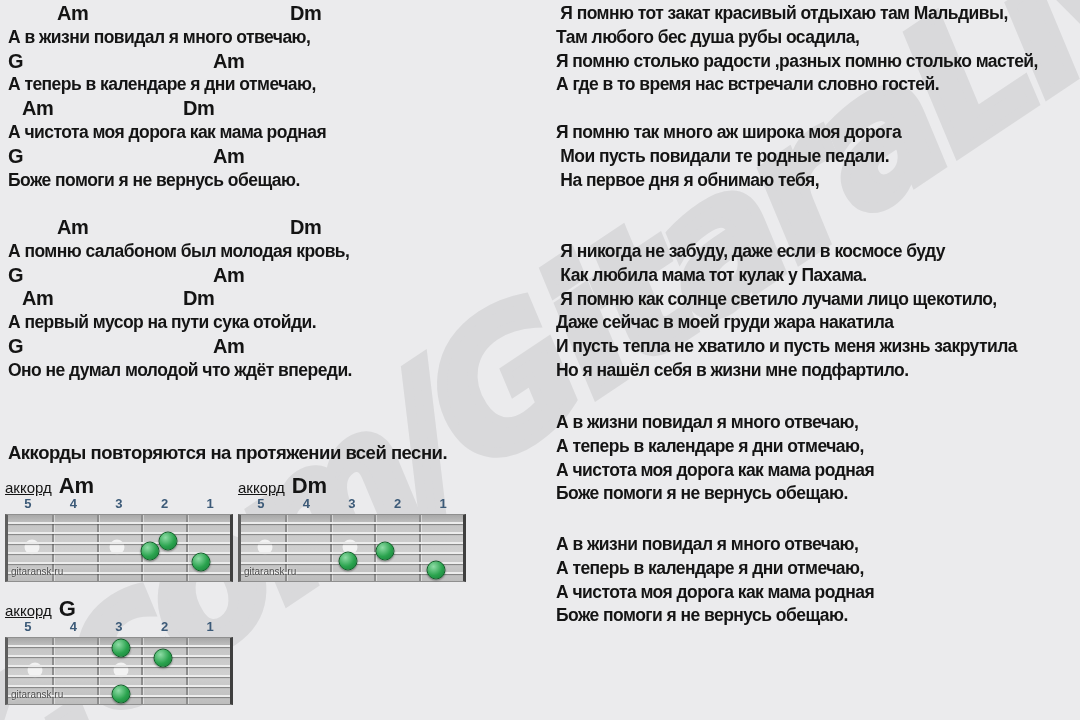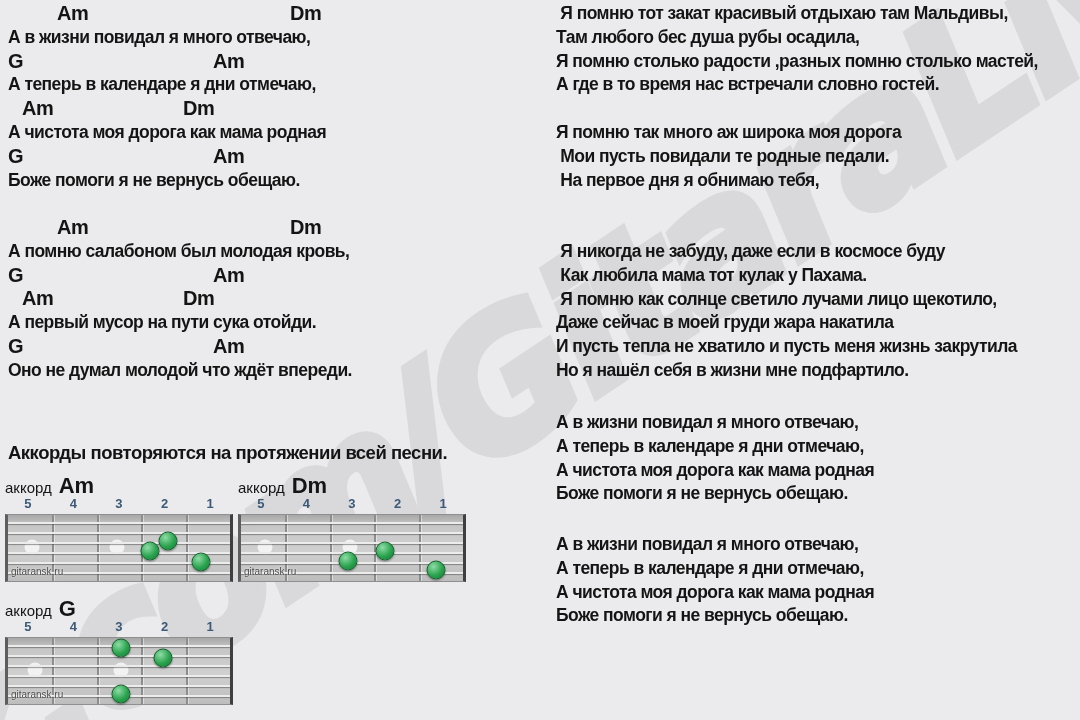--- a/index.html
+++ b/index.html
@@ -30,21 +30,21 @@
   .chord-line{position:relative;}
   .chord{
     position:absolute;top:0;font-weight:bold;font-size:20px;letter-spacing:-0.5px;
   }
   #chords-note{
     position:absolute;left:8px;top:442px;z-index:1;
     font-weight:bold;font-size:18.5px;letter-spacing:-0.5px;white-space:pre;
   }
   .diagram{position:absolute;z-index:1;width:228px;}
   .diagram .label{height:24px;line-height:24px;white-space:pre;}
-  .diagram .label .prefix{font-size:15px;}
+  .diagram .label .prefix{font-size:15px;text-decoration:underline;}
   .diagram .label .cname{font-size:22px;font-weight:bold;margin-left:7px;}
   .fretnums{position:relative;height:14px;}
   .fretnums span{
     position:absolute;top:-2px;width:20%;text-align:center;
     font-size:13px;font-weight:bold;color:#3c5a78;
   }
   .board{
     position:relative;height:68px;margin-top:2px;box-sizing:border-box;
     background:linear-gradient(180deg,#a8a8a8,#c6c6c6 15%,#d0d0d0 55%,#bdbdbd);
     border-top:1px solid #8f8f8f;border-bottom:1px solid #8f8f8f;

